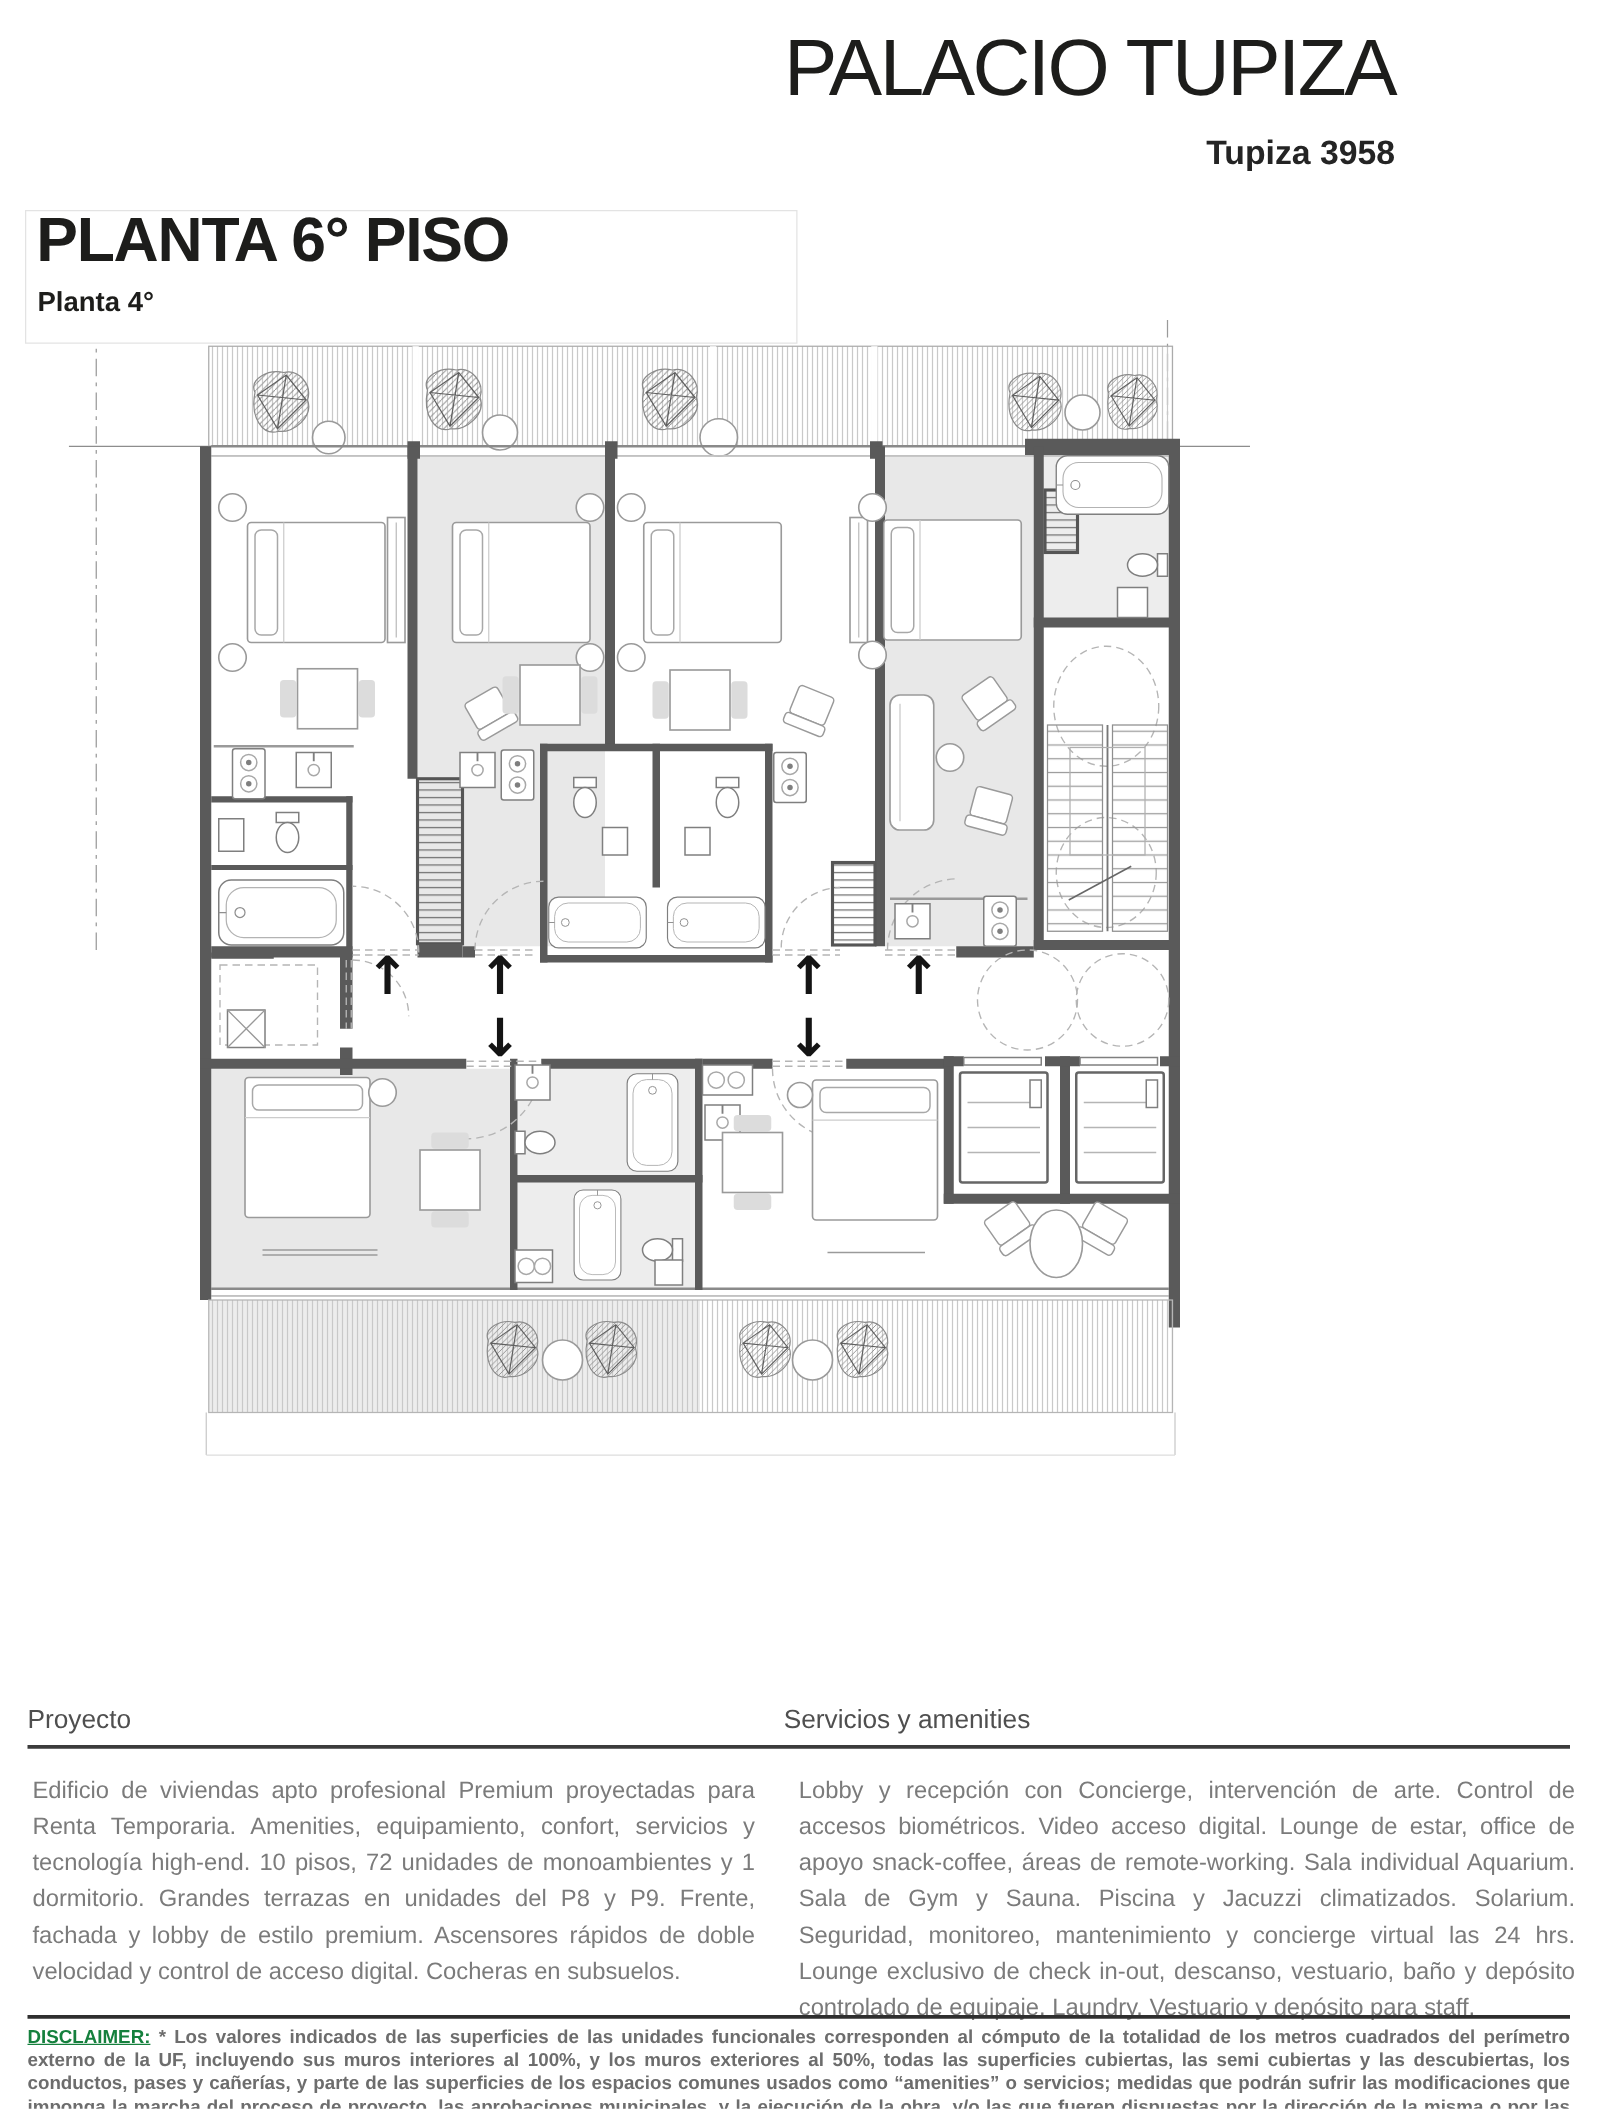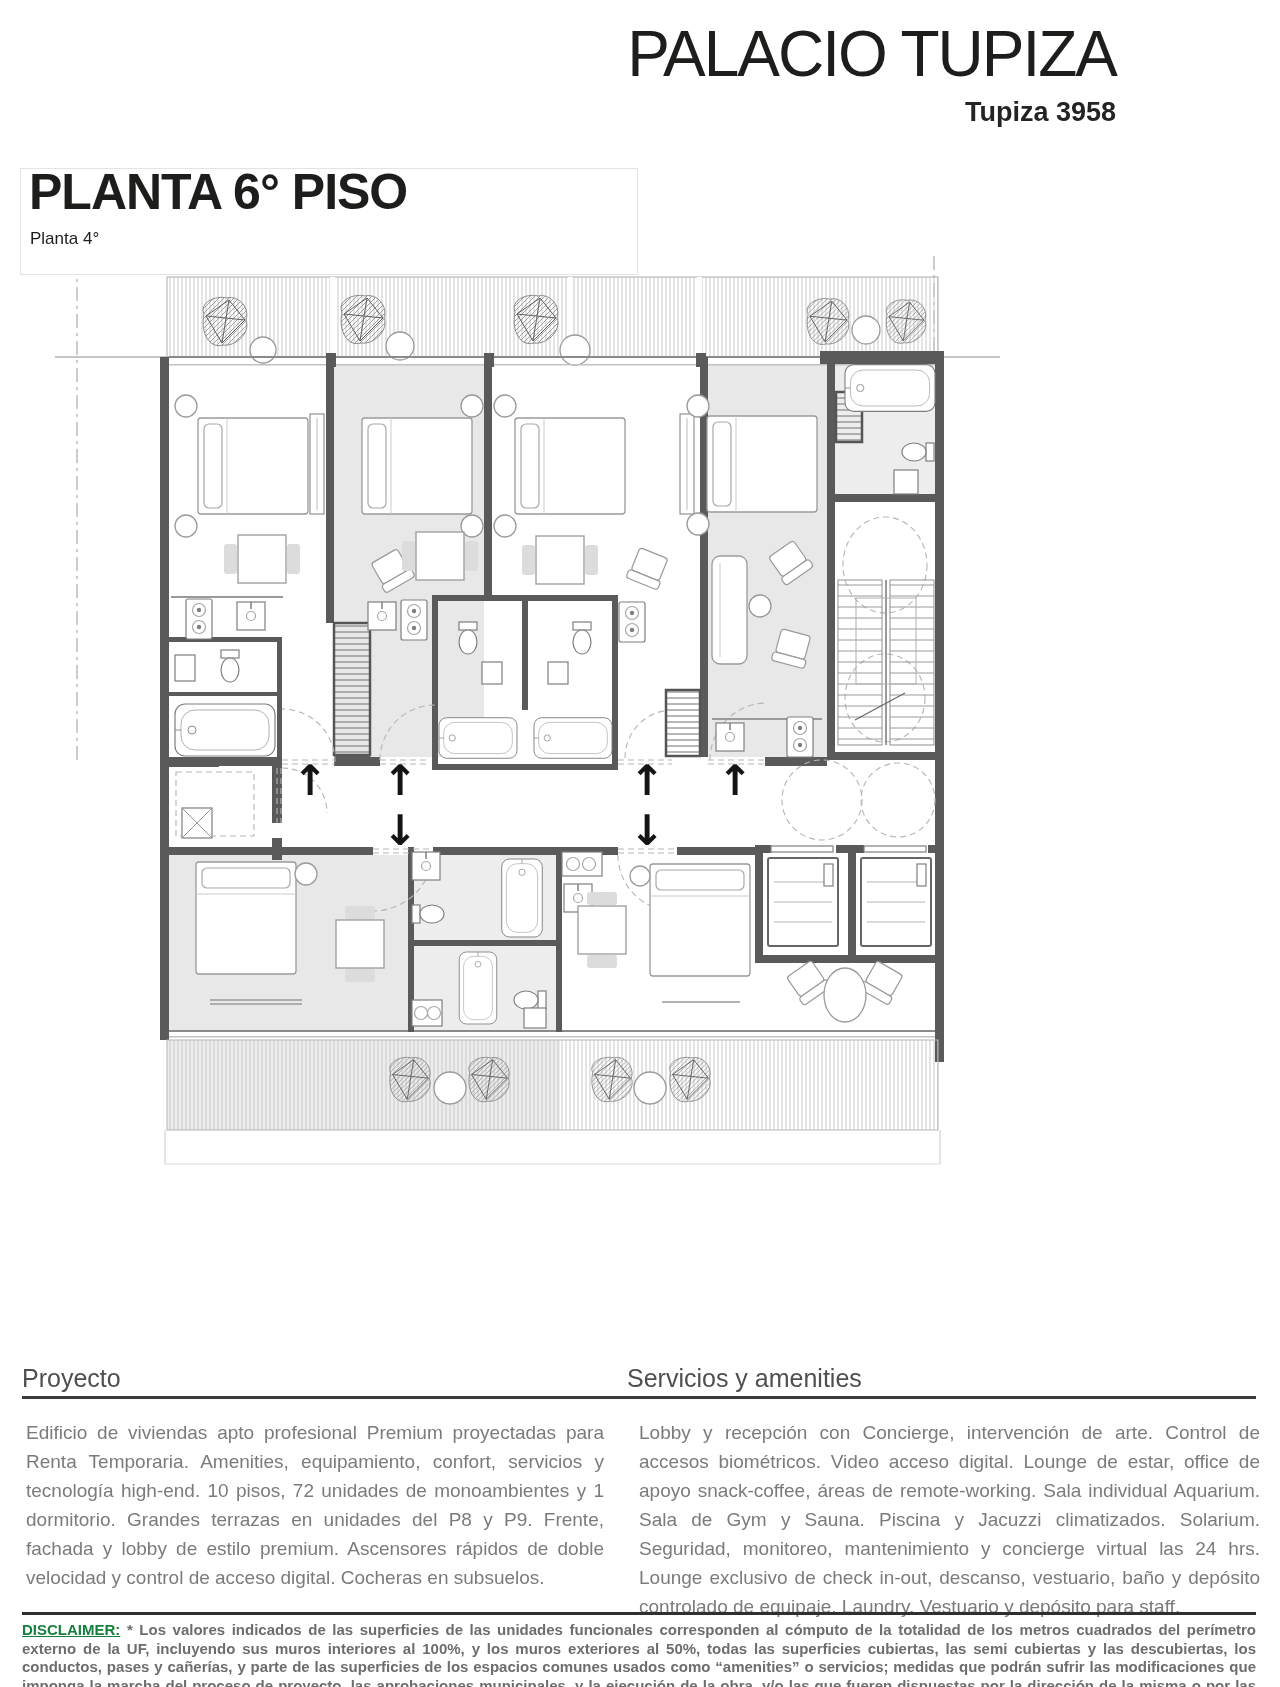--- a/index.html
+++ b/index.html
@@ -1,29 +1,29 @@
 <!DOCTYPE html>
 <html><head>
 <meta charset="utf-8">
 <style>
   html,body{margin:0;padding:0;background:#ffffff;}
   body{width:1280px;height:1687px;position:relative;font-family:"Liberation Sans",sans-serif;overflow:hidden;}
 
   .header{position:absolute;top:22px;right:164px;text-align:right;}
   .header h1{margin:0;font-size:64px;line-height:1.02;font-weight:400;letter-spacing:-2px;color:#1d1d1b;}
-  .header .address{margin-top:10px;font-size:27px;font-weight:700;color:#242424;}
+  .header .address{margin-top:20px;font-size:27px;font-weight:700;color:#242424;}
 
   .plan-svg{position:absolute;left:55px;top:250px;}
 
   .title-box{position:absolute;left:20px;top:168px;width:616px;height:105px;background:#ffffff;border:1px solid #e3e3e3;}
   .title-box h2{position:absolute;left:8px;top:-6px;margin:0;font-size:50px;font-weight:700;letter-spacing:-1px;color:#1d1d1b;}
-  .title-box .subtitle{position:absolute;left:9px;top:60px;font-size:17px;font-weight:400;color:#1d1d1b;}
+  .title-box .subtitle{position:absolute;left:9px;top:60px;font-size:22px;font-weight:700;color:#1d1d1b;}
 
   .rule{position:absolute;background:#3c3c3c;}
-  .col-head{position:absolute;top:1364px;margin:0;font-size:25px;font-weight:400;color:#4f4f4f;}
+  .col-head{position:absolute;top:1364px;margin:0;font-size:21px;font-weight:400;color:#4f4f4f;}
   .col-body{position:absolute;top:1414px;margin:4px;font-size:19px;line-height:29px;color:#7b7b7b;text-align:justify;}
   .disclaimer{position:absolute;left:22px;top:1621px;width:1234px;margin:0;font-size:15px;line-height:18.5px;font-weight:700;color:#6d6d6d;text-align:justify;}
   .disclaimer strong{font-weight:700;color:#15803d;text-decoration:underline;}
 
   
   .w{fill:#5a5a5a;stroke:none;}
   .shade{fill:#e8e8e8;}
   .shade2{fill:#ededed;}
   .furn{fill:#ffffff;stroke:#9a9a9a;stroke-width:1.3;}
   .furn2{fill:none;stroke:#a8a8a8;stroke-width:1.2;}

